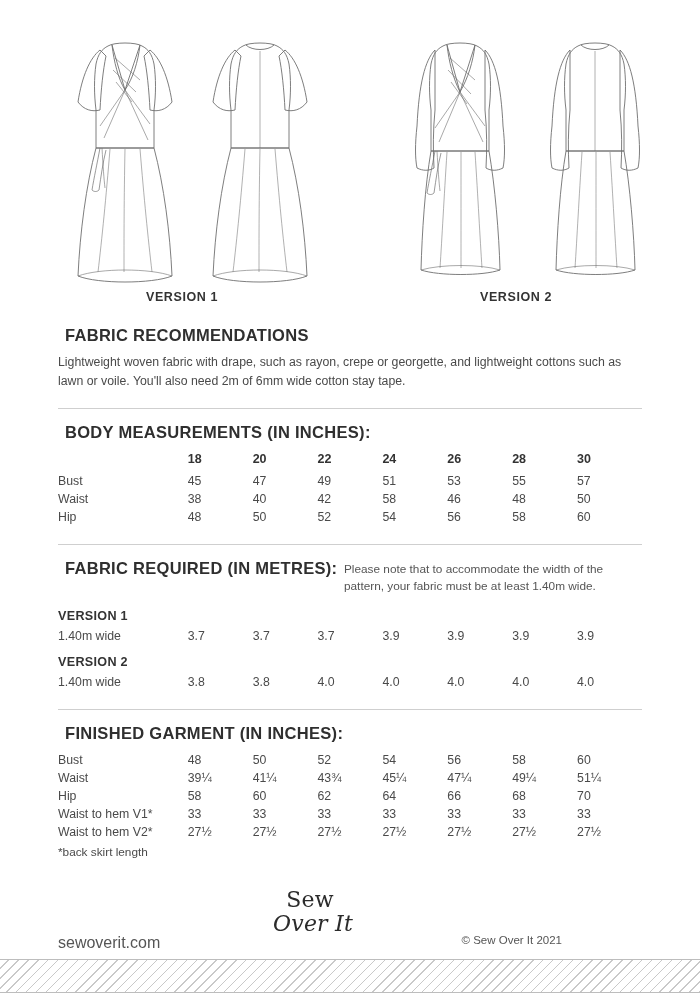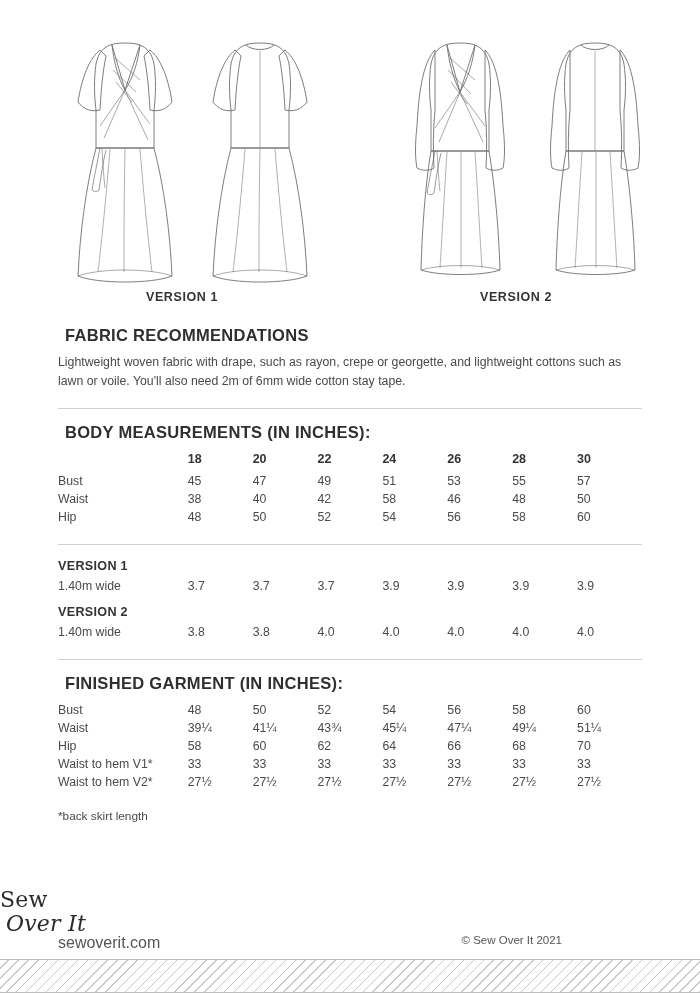--- a/index.html
+++ b/index.html
@@ -118,21 +118,21 @@
     position: relative;
     min-height: 40px;
   }
   .fabric-head-wrap h2.section-title { margin-bottom: 0; }
 
   
   .logo {
     position: absolute;
     left: 0; right: 0;
     top: 888px;
-    text-align: left;
+    text-align: center;
     font-family: "DejaVu Serif", serif;
     font-size: 22px;
     line-height: 1.07;
     color: #2b2b2b;
     letter-spacing: 0.2px;
   }
   .logo .l2 { padding-left: 6px; font-style: italic; }
   .footer-left {
     position: absolute;
     left: 58px;
@@ -161,21 +161,21 @@
       #c9c9c9 0px, #c9c9c9 1px,
       #ffffff 1px, #ffffff 7px
     );
     border-top: 1px solid #bdbdbd;
     border-bottom: 1px solid #bdbdbd;
     box-sizing: border-box;
   }
   .note-small {
     font-size: 11.8px;
     color: #4a4a4a;
-    margin-top: 18px;
+    margin-top: 4px;
   }
 </style>
 </head>
 <body>
 
 <div class="page">
 
   <div class="illustrations">
 
     <div class="fig" style="left:70px;">
@@ -332,20 +332,24 @@
           <td class="c-col">58</td>
           <td class="c-col">60</td>
         </tr>
       </tbody>
         </table>
     </section>
 
     <hr class="rule">
 
     <section>
+      <div class="fabric-head-wrap">
+        <h2 class="section-title">FABRIC REQUIRED (IN METRES):</h2>
+        <div class="fabric-note">Please note that to accommodate the width of the pattern, your fabric must be at least 1.40m wide.</div>
+      </div>
 
       <div class="frow-title">VERSION 1</div>
       <table class="measure">
         <tbody>
             <tr>
           <td class="c-label">1.40m wide</td>
           <td class="c-col">3.7</td>
           <td class="c-col">3.7</td>
           <td class="c-col">3.7</td>
           <td class="c-col">3.9</td>

